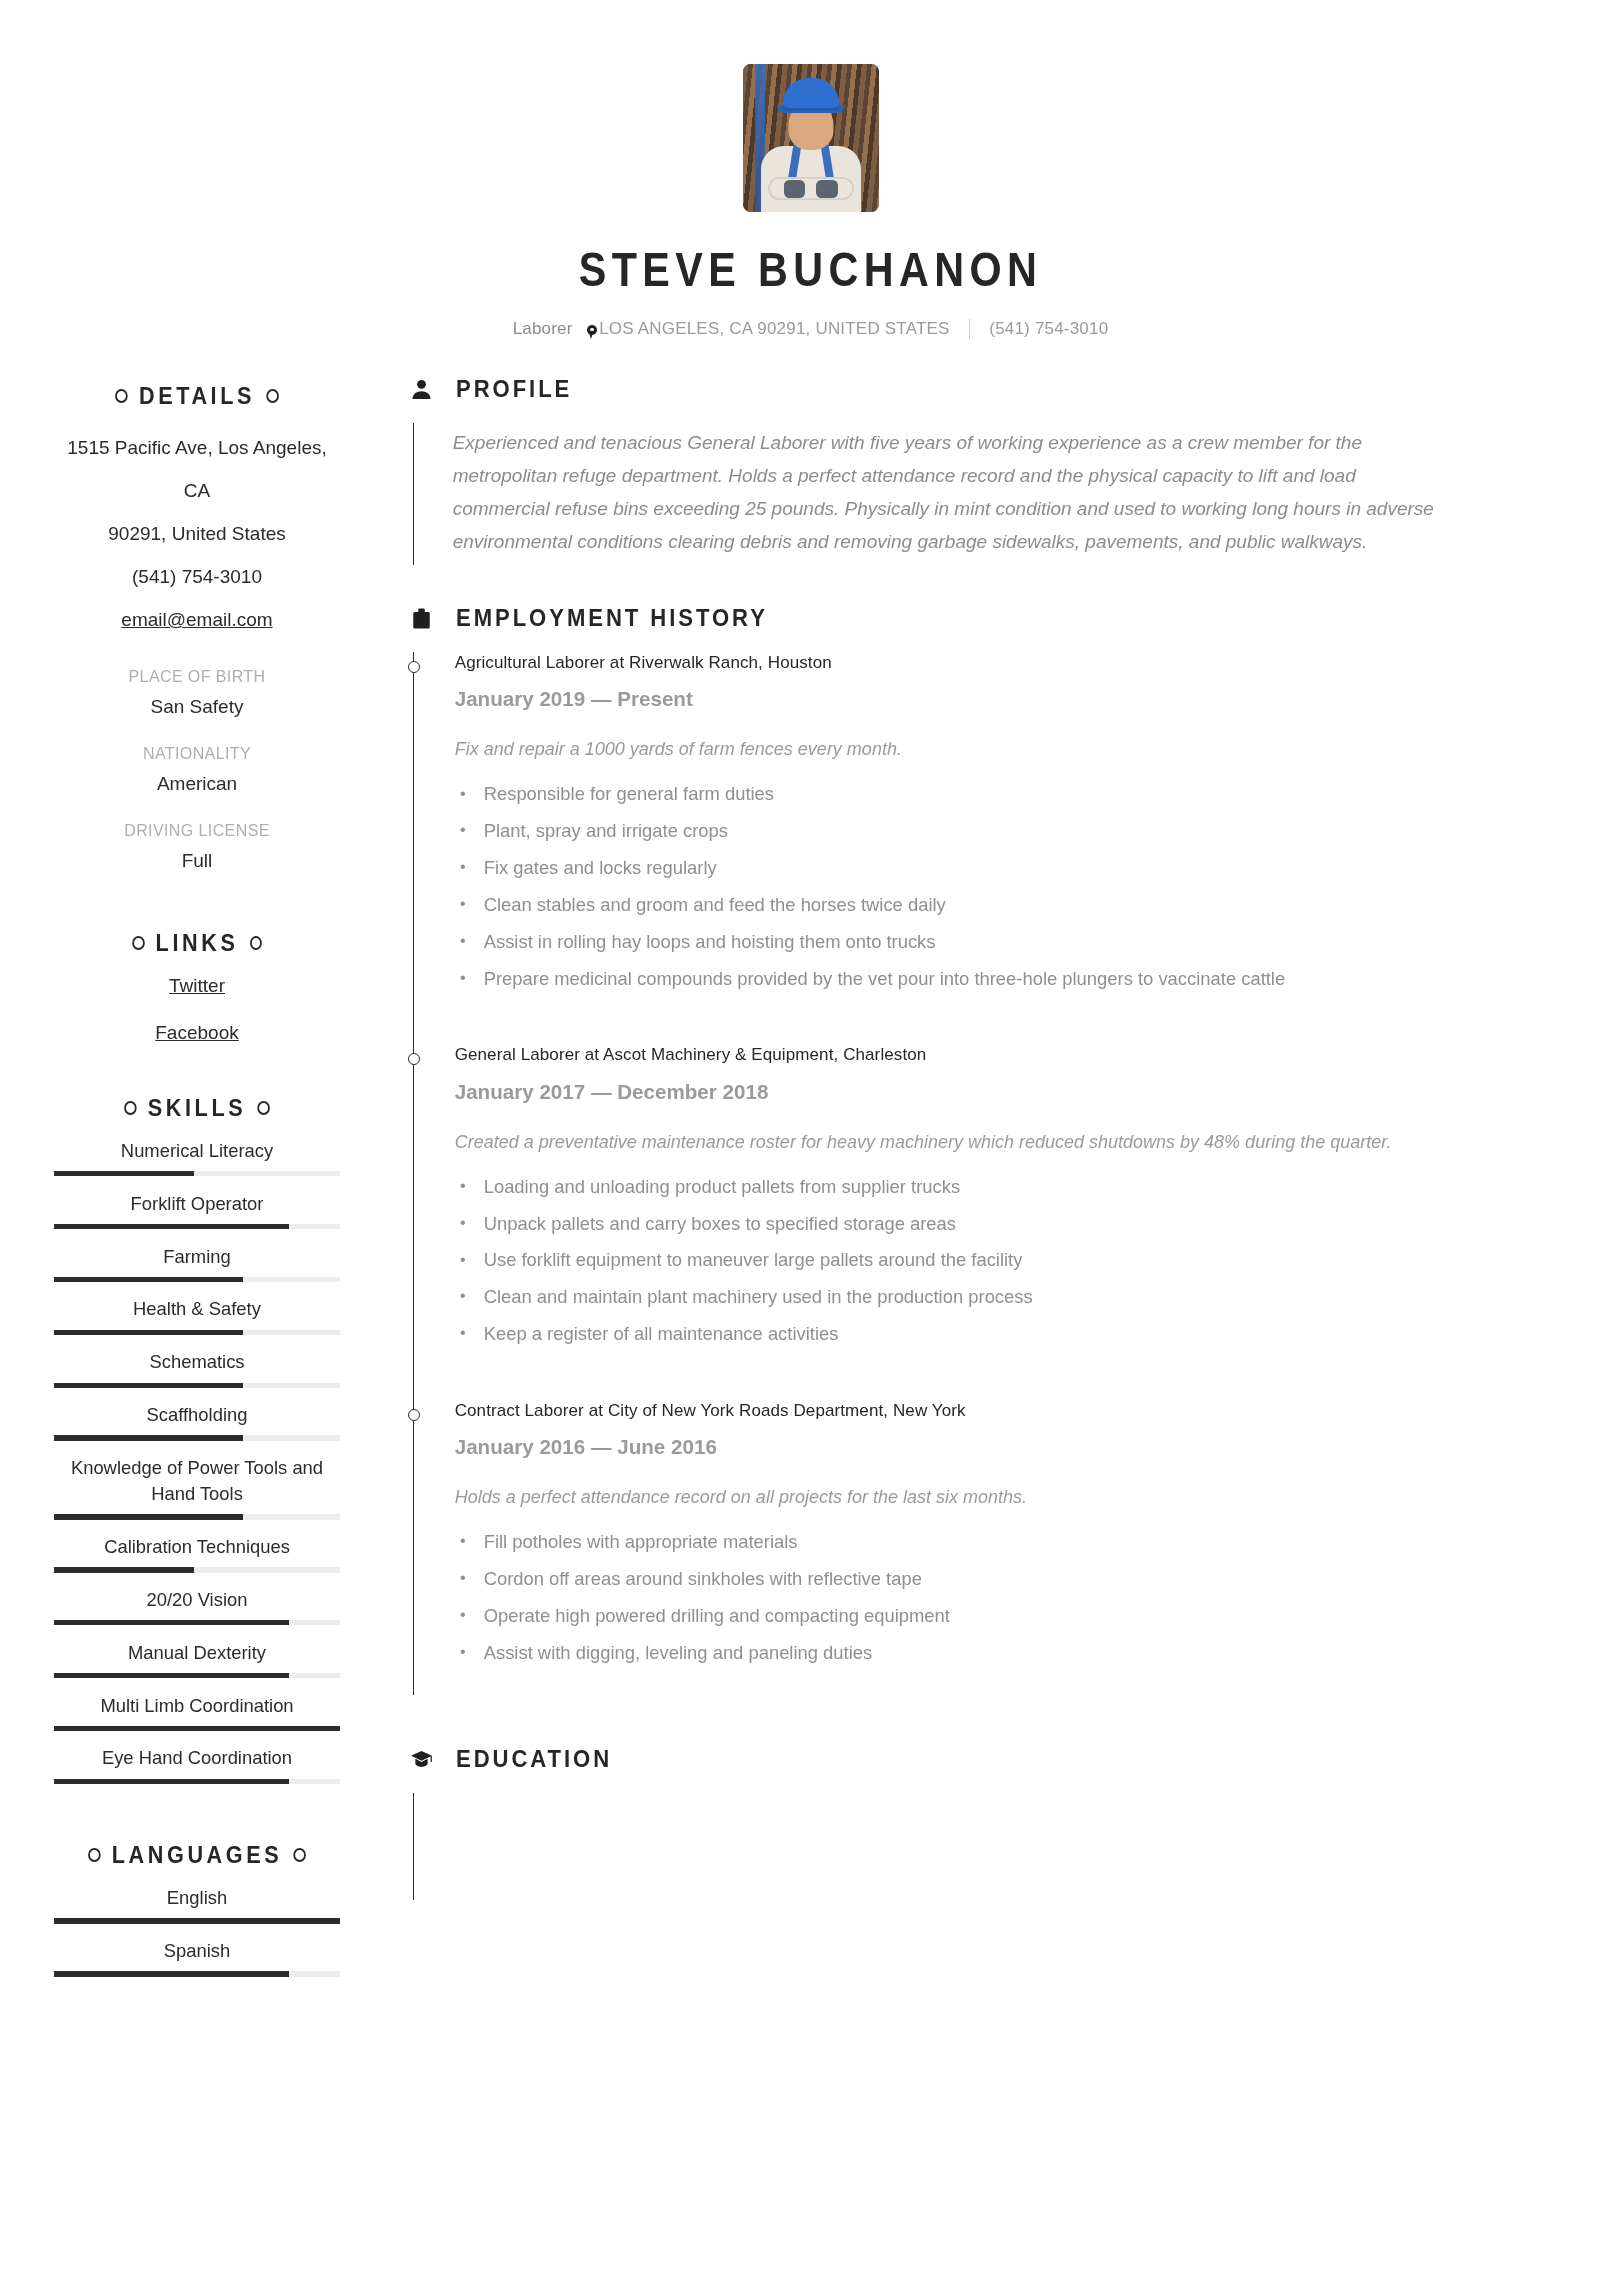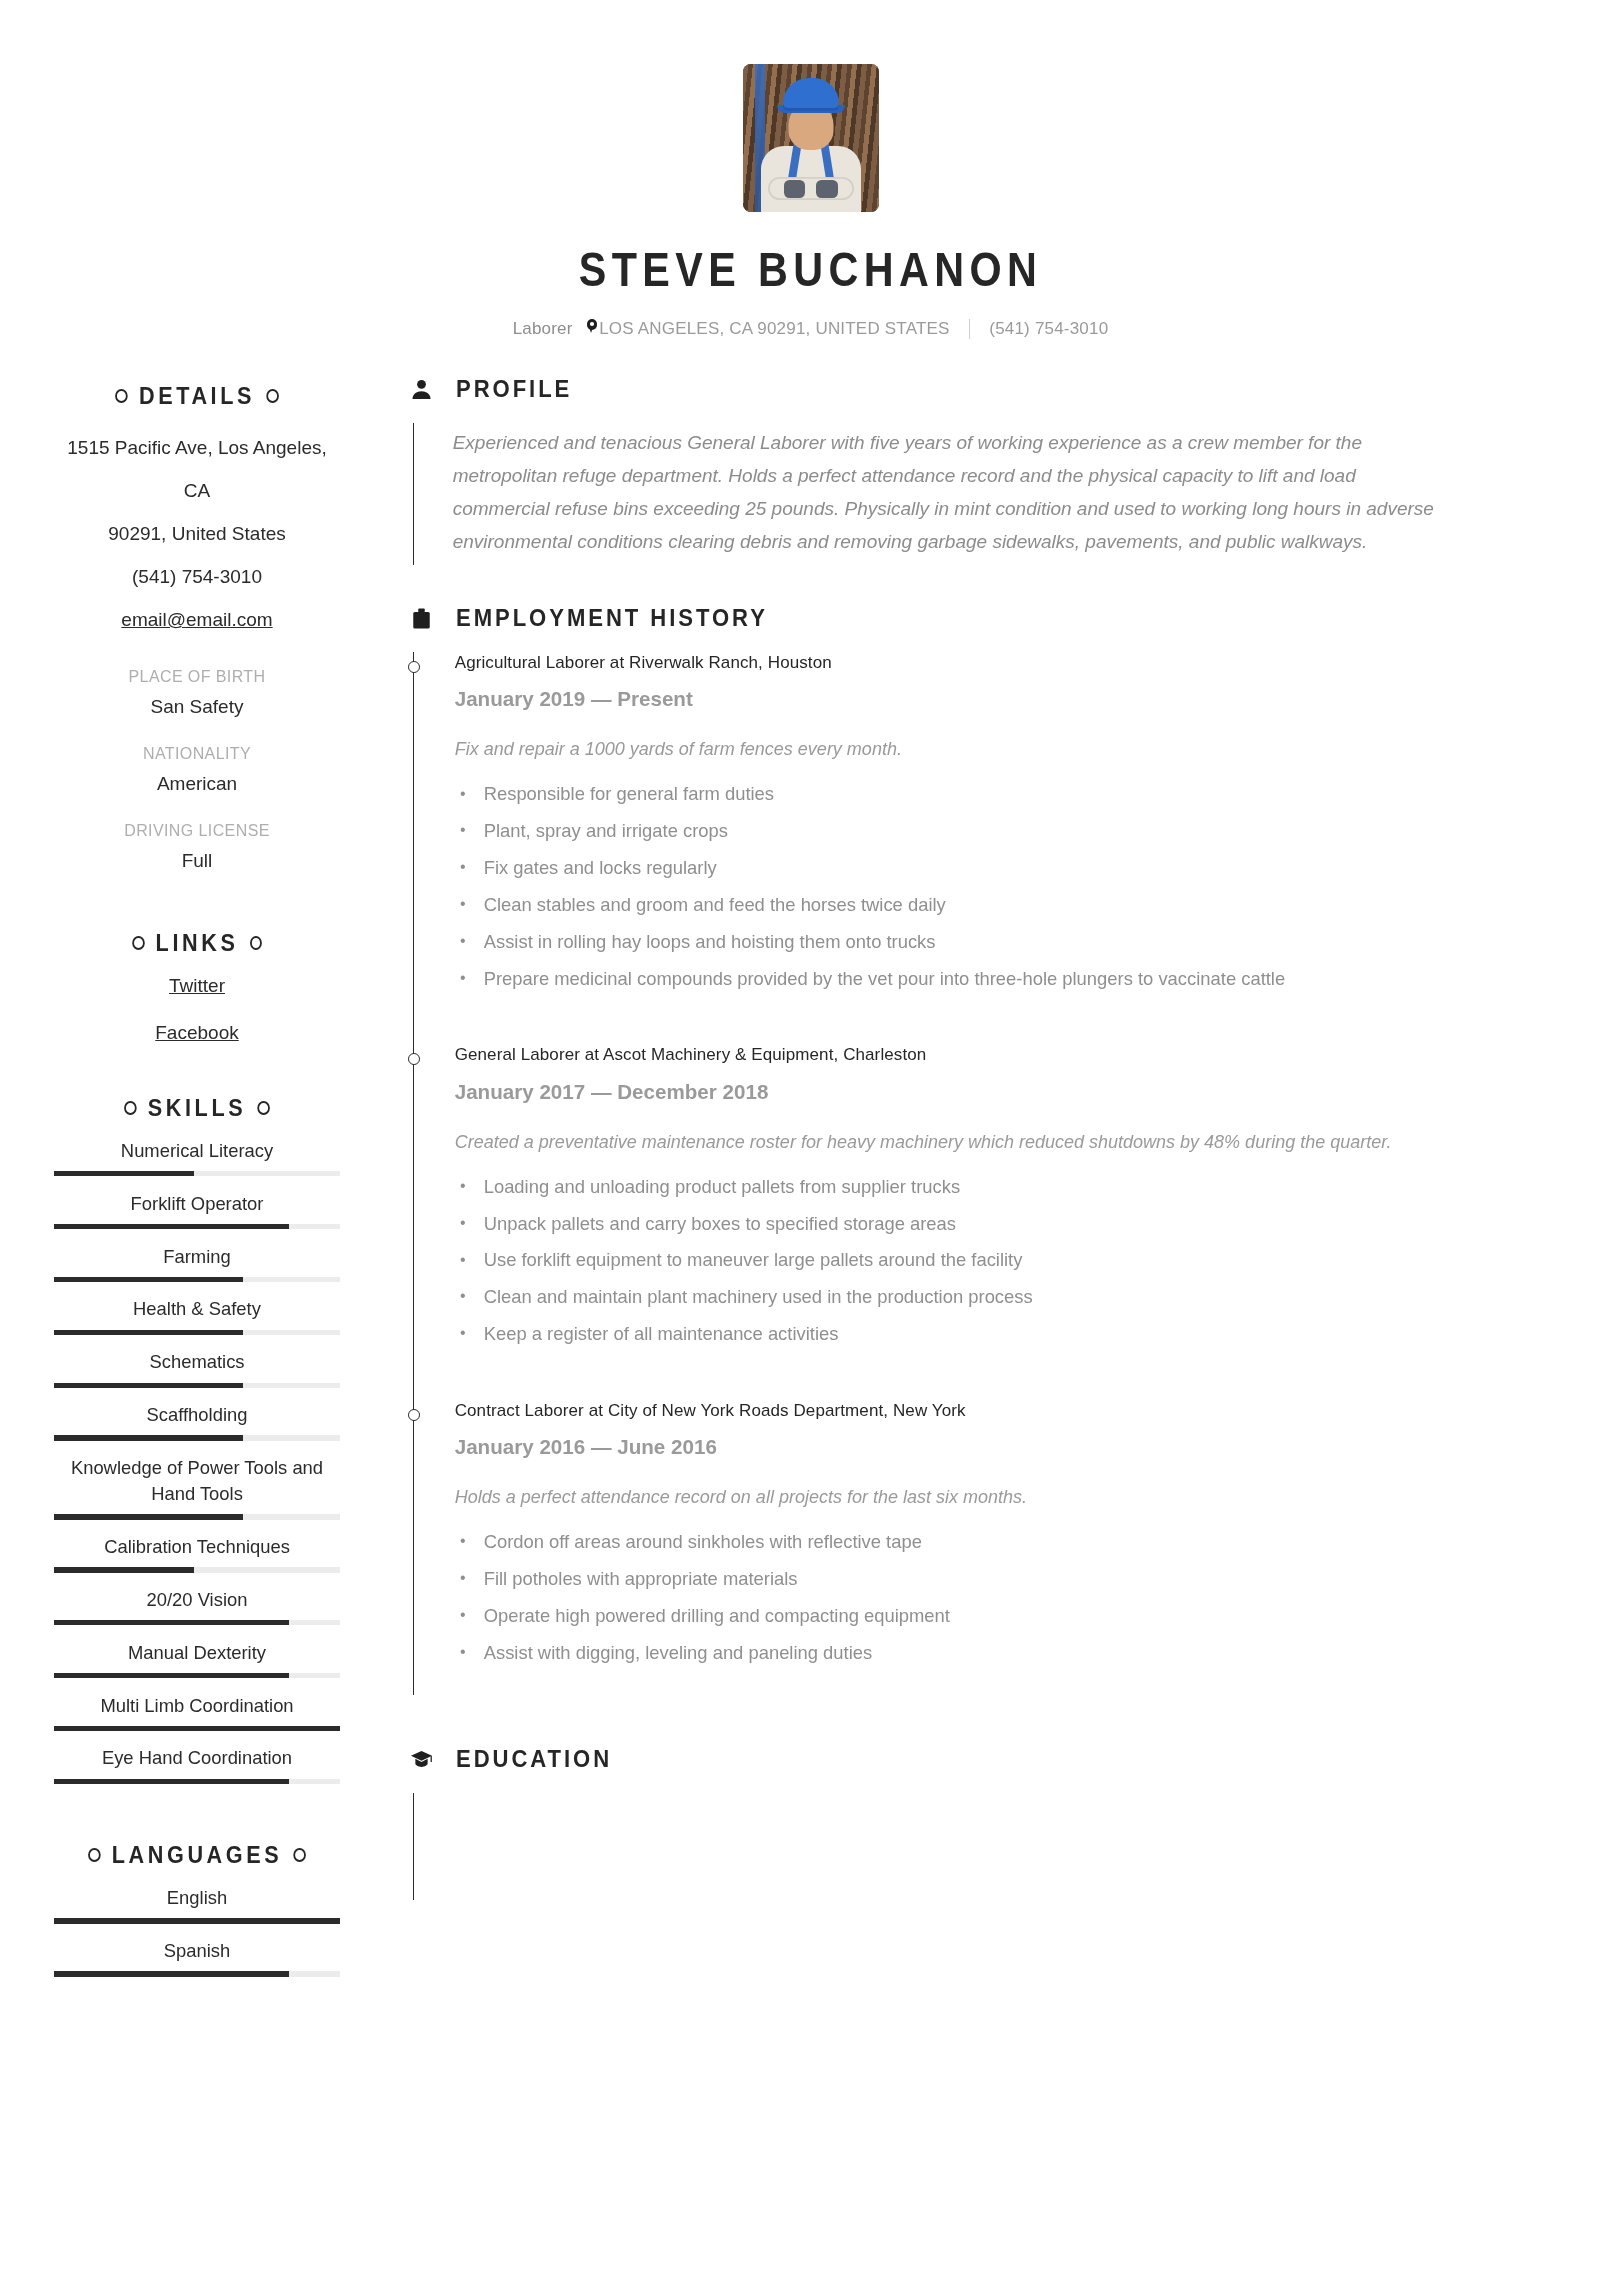--- a/index.html
+++ b/index.html
@@ -398,21 +398,21 @@
       <div class="photo-glove-r"></div>
       <div class="photo-face"></div>
       <div class="photo-brim"></div>
       <div class="photo-helmet"></div>
     </div>
 
     <h1 class="name">STEVE  BUCHANON</h1>
 
     <div class="subline">
       <span class="job-title">Laborer</span>
-      <span style="display:inline-flex;align-items:flex-start;">
+      <span style="display:inline-flex;align-items:flex-end;">
         <span class="pin-icon">
             <span class="pin-dot"></span>
           </span>
         <span>LOS ANGELES, CA 90291, UNITED STATES</span>
       </span>
       <span class="sep-bar"></span>
       <span>(541) 754-3010</span>
     </div>
   </div>
 
@@ -621,22 +621,22 @@
                 <li>Keep a register of all maintenance activities</li>
               </ul>
             </div>
             <div class="job-gap"></div>
             <div class="job">
               <div class="job-dot"></div>
               <div class="job-title-line">Contract Laborer at  City of New York Roads Department, New York</div>
               <div class="job-date">January 2016 — June 2016</div>
               <div class="job-summary">Holds a perfect attendance record on all projects for the last six months.</div>
               <ul class="job-bullets">
+                <li>Fill potholes with appropriate materials</li>
                 <li>Cordon off areas around sinkholes with reflective tape</li>
-                <li>Fill potholes with appropriate materials</li>
                 <li>Operate high powered drilling and compacting equipment</li>
                 <li>Assist with digging, leveling and paneling duties</li>
               </ul>
             </div>
           </div>
       </div>
 
       <div class="edu-wrap">
         <div class="main-heading">
           <svg class="h-icon" viewBox="0 0 24 24">

